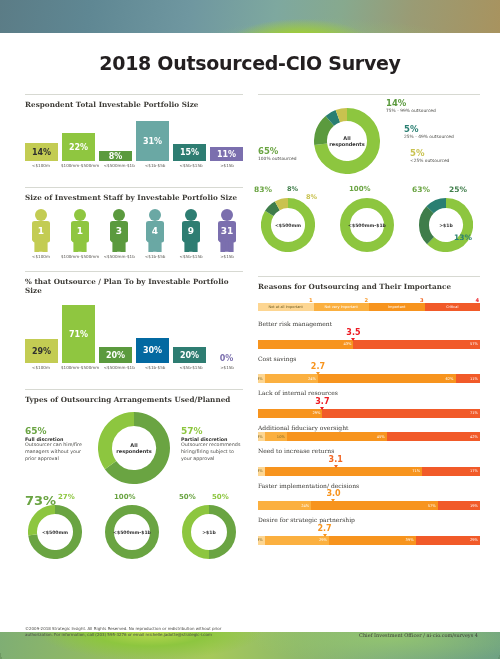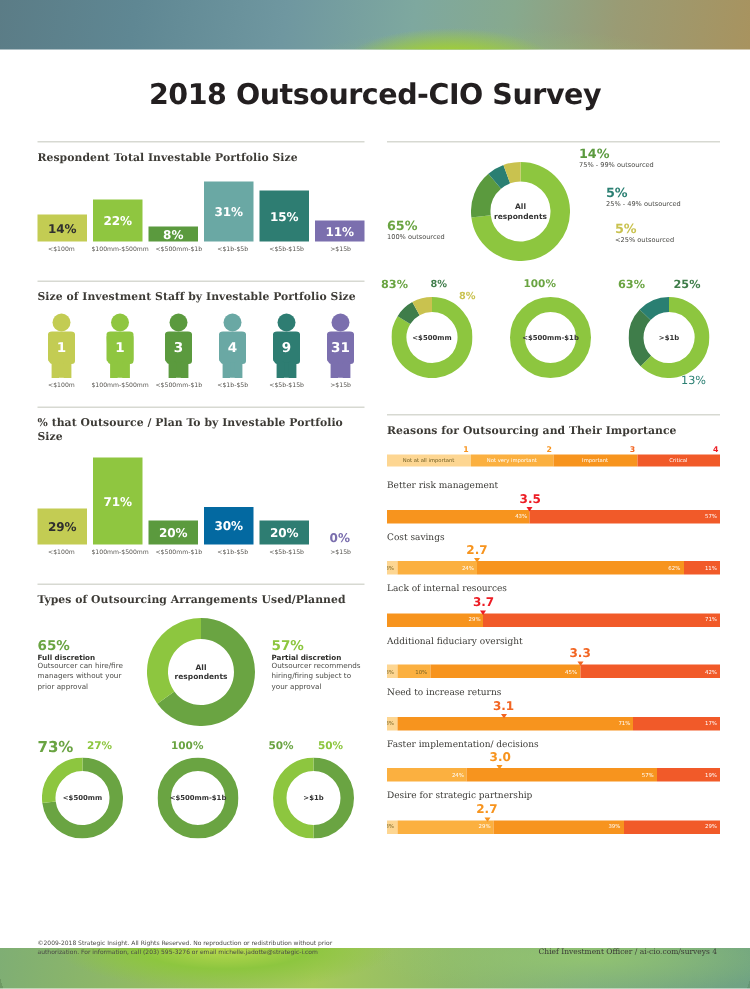--- a/index.html
+++ b/index.html
@@ -141,21 +141,21 @@
             <div class="bcbar">
       <div class="bcrect " style="height:28px;background:#8fc640">22%</div>
     </div>
             <div class="bcbar">
       <div class="bcrect " style="height:10px;background:#5b9a3e">8%</div>
     </div>
             <div class="bcbar">
       <div class="bcrect " style="height:40px;background:#6aa8a4">31%</div>
     </div>
             <div class="bcbar">
-      <div class="bcrect " style="height:34px;background:#2e7d72">15%</div>
+      <div class="bcrect " style="height:17px;background:#2e7d72">15%</div>
     </div>
             <div class="bcbar">
       <div class="bcrect " style="height:14px;background:#7b6fae">11%</div>
     </div>
           </div>
         <div class="bclabels" id="pf-labs">
             <div class="bclab">&lt;$100m</div>
             <div class="bclab">$100mm-$500mm</div>
             <div class="bclab">&lt;$500mm-$1b</div>
             <div class="bclab">&lt;$1b-$5b</div>
@@ -381,21 +381,21 @@
             </svg></div>
         <div class="arrside r">
           <div class="arrpct" style="color:#8dc63f;">57%</div>
           <div class="arrh">Partial discretion</div>
           <div class="arrb">Outsourcer recommends hiring/firing subject to your approval</div>
         </div>
       </div>
 
       <div style="display:flex;justify-content:space-between;margin-top:4px;" id="arr-subs">
           <div style="position:relative;width:64px;height:64px;">
-      <div style="position:absolute;left:0px;top:-9px;font-size:10px;font-weight:bold;color:#6aa442;font-family:'DejaVu Sans',sans-serif;">73%</div>
+      <div style="position:absolute;left:0px;top:-9px;font-size:13px;font-weight:bold;color:#6aa442;font-family:'DejaVu Sans',sans-serif;">73%</div>
              <div style="position:absolute;left:33px;top:-9px;font-size:7px;font-weight:bold;color:#8dc63f;font-family:'DejaVu Sans',sans-serif;">27%</div>
             <div style="position:absolute;left:3px;top:3px;"><svg width="54" height="54" viewBox="0 0 54 54">
                 <path d="M 27 4.5 A 22.5 22.5 0 1 1 4.677419220424252 29.81999775519685" fill="none" stroke="#6aa442" stroke-width="9"></path>
                 <path d="M 4.677419220424252 29.81999775519685 A 22.5 22.5 0 0 1 26.999999999999996 4.5" fill="none" stroke="#8dc63f" stroke-width="9"></path>
                 <text class="center-t" x="27" y="28.61" style="font-size:4.6px">&lt;$500mm</text>
               </svg></div>
     </div>
           <div style="position:relative;width:64px;height:64px;">
       <div style="position:absolute;left:12px;top:-9px;font-size:7px;font-weight:bold;color:#6aa442;font-family:'DejaVu Sans',sans-serif;">100%</div>
             <div style="position:absolute;left:3px;top:3px;"><svg width="54" height="54" viewBox="0 0 54 54">
@@ -470,21 +470,21 @@
     </div>
           <div style="position:relative;width:64px;height:70px;">
       <div style="position:absolute;left:-4px;top:-9px;font-size:7.5px;font-weight:bold;color:#6aa442;font-family:'DejaVu Sans',sans-serif;">63%</div>
              <div style="position:absolute;left:33px;top:-9px;font-size:7.5px;font-weight:bold;color:#3f7d4a;font-family:'DejaVu Sans',sans-serif;text-align:center;">25%</div>
             <div style="position:absolute;left:3px;top:4px;"><svg width="54" height="54" viewBox="0 0 54 54">
                 <path d="M 27 5 A 22 22 0 1 1 11.565089520334908 42.676847211245146" fill="none" stroke="#8dc63f" stroke-width="10"></path>
                 <path d="M 11.565089520334908 42.676847211245146 A 22 22 0 0 1 11.085007870760501 11.810759547421576" fill="none" stroke="#3f7d4a" stroke-width="10"></path>
                 <path d="M 11.085007870760501 11.810759547421576 A 22 22 0 0 1 26.999999999999996 5" fill="none" stroke="#2a7f72" stroke-width="10"></path>
                 <text class="center-t" x="27" y="28.61" style="font-size:4.6px">&gt;$1b</text>
               </svg></div>
-            <div style="position:absolute;left:38px;top:55px;font-size:7.5px;font-weight:normal;color:#2a7f72;font-family:'DejaVu Sans',sans-serif;">13%</div>
+            <div style="position:absolute;left:38px;top:39px;font-size:7.5px;font-weight:bold;color:#2a7f72;font-family:'DejaVu Sans',sans-serif;">13%</div>
     </div>
         </div>
     </div>
 
     <div class="sec" style="margin-top:12px;">
       <div class="sec-rule"></div>
       <div class="sec-title">Reasons for Outsourcing and Their Importance</div>
 
       <div class="legend">
         <div class="legnums" id="leg-nums">
@@ -532,24 +532,20 @@
         <div class="rscore" style="left:29%;color:#ed1c24">3.7</div>
         <div class="rtick" style="left:29%;border-top:3px solid #ed1c24;"></div>
       </div>
       <div class="rbar">
               <div class="rseg " style="width:29%;background:#f7941e">29%</div>
               <div class="rseg " style="width:71%;background:#f15a29">71%</div>
             </div>
     </div>
           <div class="reason">
       <div class="rname">Additional fiduciary oversight</div>
-      <div class="rscorerow">
-        <div class="rscore" style="left:58%;color:#f26522">3.3</div>
-        <div class="rtick" style="left:58%;border-top:3px solid #f26522;"></div>
-      </div>
       <div class="rbar">
               <div class="rseg dk" style="width:3%;background:#fdd692">3%</div>
               <div class="rseg dk" style="width:10%;background:#fbb040">10%</div>
               <div class="rseg " style="width:45%;background:#f7941e">45%</div>
               <div class="rseg " style="width:42%;background:#f15a29">42%</div>
             </div>
     </div>
           <div class="reason">
       <div class="rname">Need to increase returns</div>
       <div class="rscorerow">

